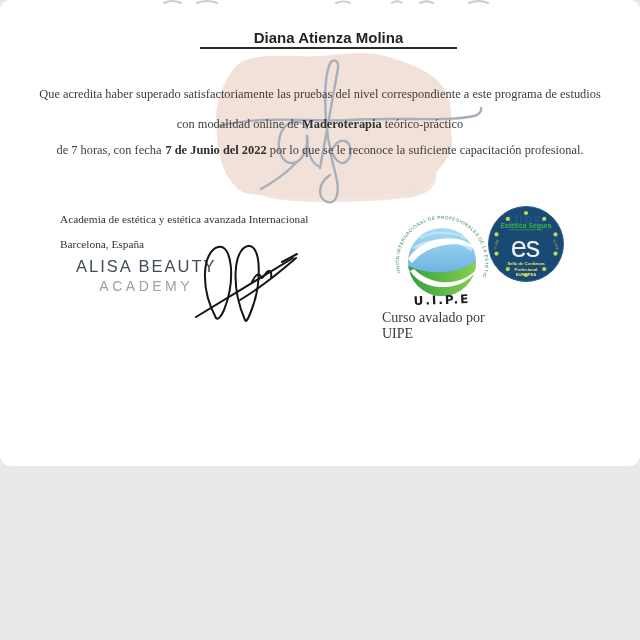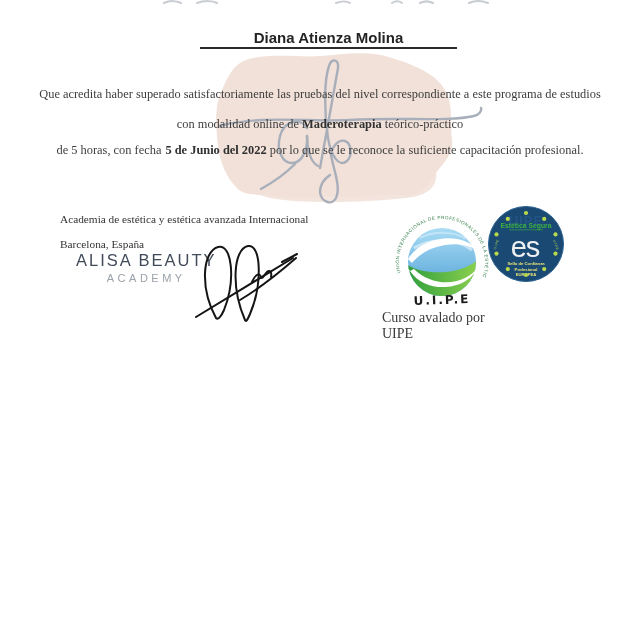--- a/index.html
+++ b/index.html
@@ -1,22 +1,23 @@
 <!DOCTYPE html>
 <html><head>
 <meta charset="utf-8">
 <style>
   html,body{margin:0;padding:0;background:#e9e9e9;}
   .page{
     position:relative;
-    width:640px;height:640px;
+    width:640px;height:466px;
     background:#ffffff;
     margin:0 auto;
     overflow:hidden;
     font-family:"Liberation Serif", serif;
+    border-radius:11px;
   }
   .layer{position:absolute;left:0;top:0;pointer-events:none;}
   
   .name-block{
     position:absolute;left:200px;top:29px;width:257px;
     text-align:center;
     border-bottom:2px solid #2b2b2b;
     padding-bottom:1px;
     font-family:"Liberation Sans", sans-serif;
     font-size:15px;font-weight:bold;color:#242424;
@@ -33,30 +34,30 @@
   .body-text .l2{margin-top:16px;}
   .body-text .l3{margin-top:12px;}
   .body-text b{color:#303030;}
   .body-text .date{margin-left:4px;}
   
   .issuer{
     position:absolute;left:60px;top:213px;z-index:2;
     color:#333333;font-size:11.3px;
   }
   .issuer .desc{margin:0 0 13px 0;}
-  .issuer .loc{margin:0 0 1px 0;}
+  .issuer .loc{margin:0 0 7px 0;}
   .brand-wrap{display:inline-block;text-align:center;margin-left:16px;}
   .brand{
     font-family:"Liberation Sans", sans-serif;
     font-size:16.5px;letter-spacing:2px;color:#414b59;font-weight:500;
     white-space:nowrap;
   }
   .brand-sub{
     font-family:"Liberation Sans", sans-serif;
-    font-size:11px;letter-spacing:3.5px;color:#9aa1a9;margin-top:2px;
+    font-size:14px;letter-spacing:3.5px;color:#9aa1a9;margin-top:2px;
   }
   
   .uipe-abbr{
     position:absolute;left:382px;top:293px;width:120px;text-align:center;
     font-family:"DejaVu Sans", sans-serif;
     font-size:12px;font-weight:600;color:#1c1c1c;letter-spacing:2px;
     transform:rotate(-2deg);z-index:2;
   }
   .uipe-caption{
     position:absolute;left:382px;top:310px;width:120px;text-align:left;
@@ -97,21 +98,21 @@
       <path d="M420,3 C424,1 429,1 433,3"></path>
       <path d="M469,3 C476,0 483,1 488,3"></path>
     </g>
   </svg>
 
   <div class="name-block">Diana Atienza Molina</div>
 
   <div class="body-text">
     <p class="l1">Que acredita haber superado satisfactoriamente las pruebas del nivel correspondiente a este programa de estudios</p>
     <p class="l2"><span>con modalidad online de </span><b>Maderoterapia</b><span> teórico-práctico</span></p>
-    <p class="l3"><span>de 5 horas, con fecha</span><b class="date">5 de Junio del 2022</b><span> por lo que se le reconoce la suficiente capacitación profesional.</span></p>
+    <p class="l3"><span>de 7 horas, con fecha</span><b class="date">7 de Junio del 2022</b><span> por lo que se le reconoce la suficiente capacitación profesional.</span></p>
   </div>
 
   <div class="issuer">
     <p class="desc">Academia de estética y estética avanzada Internacional</p>
     <p class="loc">Barcelona, España</p>
     <div class="brand-wrap">
       <div class="brand">ALISA BEAUTY</div>
       <div class="brand-sub">ACADEMY</div>
     </div>
   </div>

